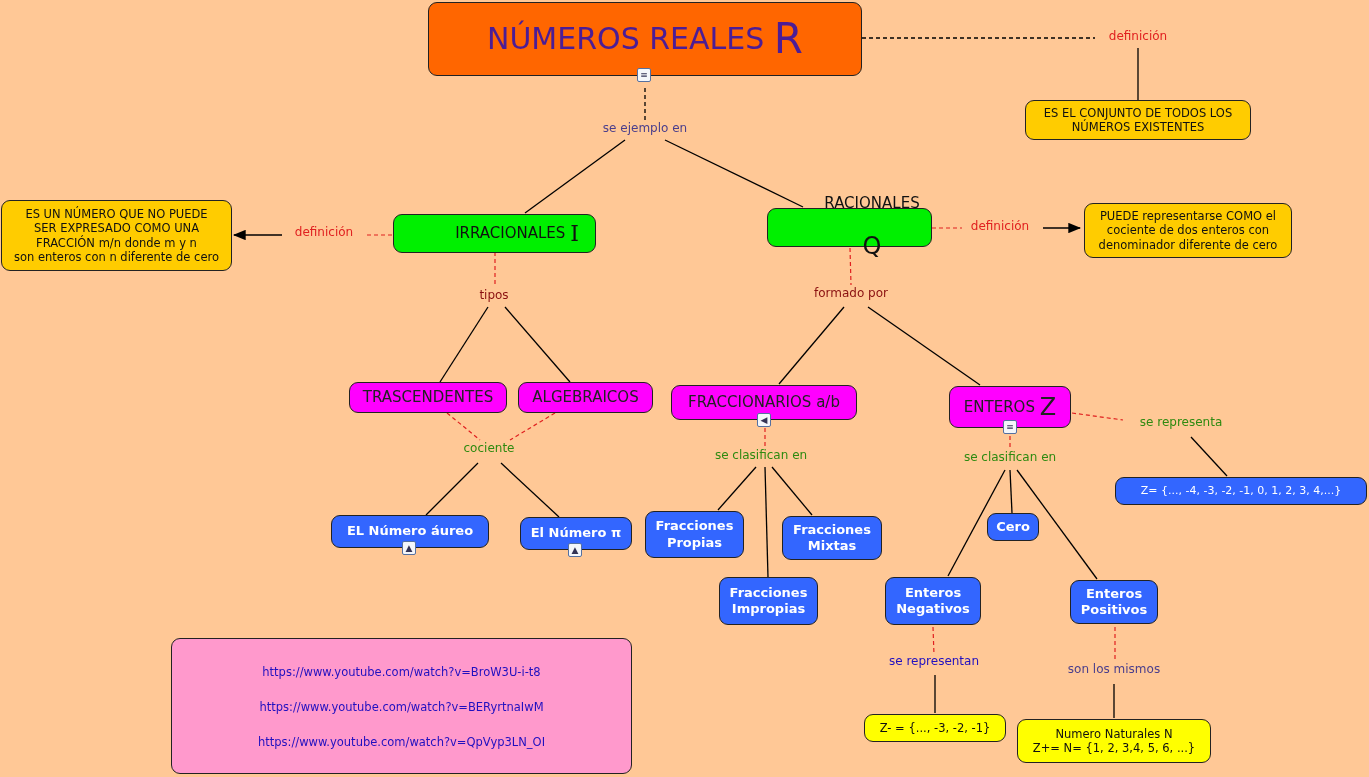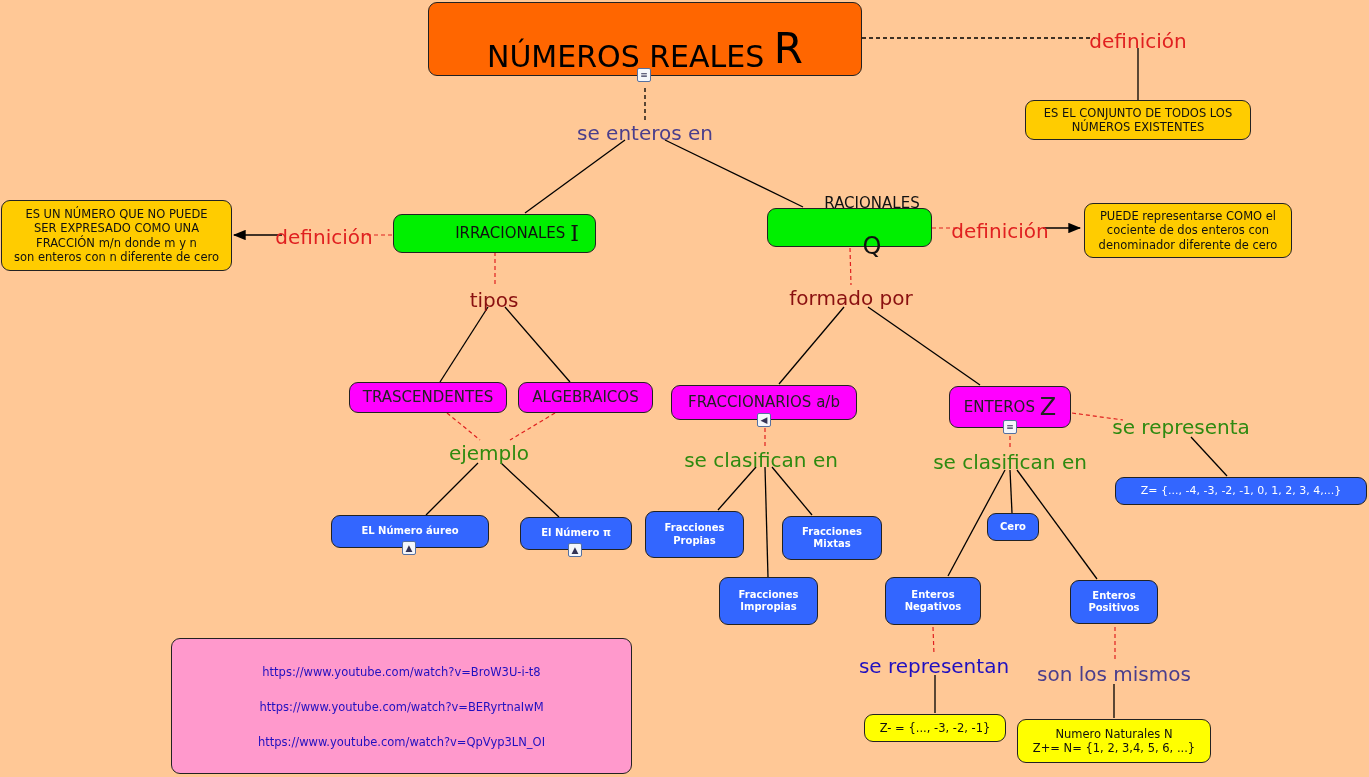--- a/index.html
+++ b/index.html
@@ -7,31 +7,31 @@
     width:1369px; height:777px; position:relative; overflow:hidden;
     background:#FFC896;
     font-family:"DejaVu Sans", "Liberation Sans", sans-serif;
   }
   svg.links { position:absolute; left:0; top:0; width:1369px; height:777px; }
   .node {
     position:absolute; box-sizing:border-box; border:1px solid #222;
     border-radius:9px; display:flex; align-items:center; justify-content:center;
     text-align:center; line-height:1.25; white-space:pre-line;
   }
-  .lbl { position:absolute; white-space:nowrap; transform:translateX(-50%); font-size:20px; }
+  .lbl { position:absolute; white-space:nowrap; transform:translateX(-50%); font-size:12px; }
   .red { color:#E02020; }
   .dred { color:#8A1010; }
   .green { color:#2E8A10; }
   .purple { color:#4A3E8C; }
   .blue { color:#2010C0; }
   .orange { background:#FF6600; }
   .lime { background:#00F000;padding-left:45px; }
   .mag { background:#FF00FF; }
   .gold { background:#FFCC00; font-size:11.5px; color:#111; }
-  .bluebox { background:#3366FF; color:#fff; font-weight:bold; font-size:10px; }
+  .bluebox { background:#3366FF; color:#fff; font-weight:bold; font-size:13px; }
   .yellow { background:#FFFF00; font-size:11.5px; color:#111; }
   .pink { background:#FF99CC; }
   .ic {
     position:absolute; width:14px; height:14px; border:1px solid #5570a0; border-radius:2px;
     background:#f4f6fa; box-sizing:border-box; font-size:9px; line-height:12px; text-align:center; color:#335;
   }
   .big { font-size:30px; }
 </style>
 </head>
 <body>
@@ -74,26 +74,26 @@
     <line x1="447" y1="413" x2="480" y2="440"></line>
     <line x1="555" y1="413" x2="510" y2="440"></line>
     <line x1="765" y1="428" x2="765" y2="447"></line>
     <line x1="1010" y1="436" x2="1010" y2="450"></line>
     <line x1="1072" y1="413" x2="1123" y2="420"></line>
     <line x1="933" y1="627" x2="934" y2="655"></line>
     <line x1="1115" y1="627" x2="1115" y2="660"></line>
   </g>
 </svg>
 
-<div class="node orange" style="left:428px;top:2px;width:434px;height:74px;font-size:30px;color:#000000;align-items:flex-end;">
+<div class="node orange" style="left:428px;top:2px;width:434px;height:74px;font-size:30px;color:#4c1d95;">
   <span>NÚMEROS REALES</span>&nbsp;<span class="big" style="font-size:42px;">R</span>
 </div>
 <div class="ic" style="left:637px;top:68px;">≡</div>
 
-<span class="lbl purple" style="left:645px;top:121px;">se enteros en</span>
+<span class="lbl purple" style="left:645px;top:121px;">se ejemplo en</span>
 <span class="lbl red" style="left:1138px;top:29px;">definición</span>
 <div class="node gold" style="left:1025px;top:100px;width:226px;height:40px;">ES EL CONJUNTO DE TODOS LOS
 NÚMEROS EXISTENTES</div>
 
 <div class="node lime" style="left:393px;top:214px;width:203px;height:39px;font-size:15px;color:#111;">
   <span>IRRACIONALES</span>&nbsp;<span style="font-family:'DejaVu Serif',serif;font-size:22px;">I</span>
 </div>
 <span class="lbl red" style="left:324px;top:225px;">definición</span>
 <div class="node gold" style="left:1px;top:200px;width:231px;height:71px;">ES UN NÚMERO QUE NO PUEDE
 SER EXPRESADO COMO UNA
@@ -113,21 +113,21 @@
 
 <div class="node mag" style="left:349px;top:382px;width:158px;height:31px;font-size:15px;color:#222;">TRASCENDENTES</div>
 <div class="node mag" style="left:518px;top:382px;width:135px;height:31px;font-size:15px;color:#222;">ALGEBRAICOS</div>
 <div class="node mag" style="left:671px;top:385px;width:186px;height:35px;font-size:15px;color:#222;">FRACCIONARIOS a/b</div>
 <div class="ic" style="left:757px;top:413px;">◀</div>
 <div class="node mag" style="left:949px;top:386px;width:122px;height:42px;font-size:15px;color:#222;">
   <span>ENTEROS</span>&nbsp;<span style="font-size:24px;">Z</span>
 </div>
 <div class="ic" style="left:1003px;top:420px;">≡</div>
 
-<span class="lbl green" style="left:489px;top:441px;">ejemplo</span>
+<span class="lbl green" style="left:489px;top:441px;">cociente</span>
 <span class="lbl green" style="left:761px;top:448px;">se clasifican en</span>
 <span class="lbl green" style="left:1010px;top:450px;">se clasifican en</span>
 <span class="lbl green" style="left:1181px;top:415px;">se representa</span>
 
 <div class="node bluebox" style="left:331px;top:515px;width:158px;height:33px;">EL Número áureo</div>
 <div class="ic" style="left:402px;top:541px;">▲</div>
 <div class="node bluebox" style="left:520px;top:517px;width:112px;height:33px;">El Número π</div>
 <div class="ic" style="left:568px;top:543px;">▲</div>
 
 <div class="node bluebox" style="left:645px;top:511px;width:99px;height:47px;">Fracciones

